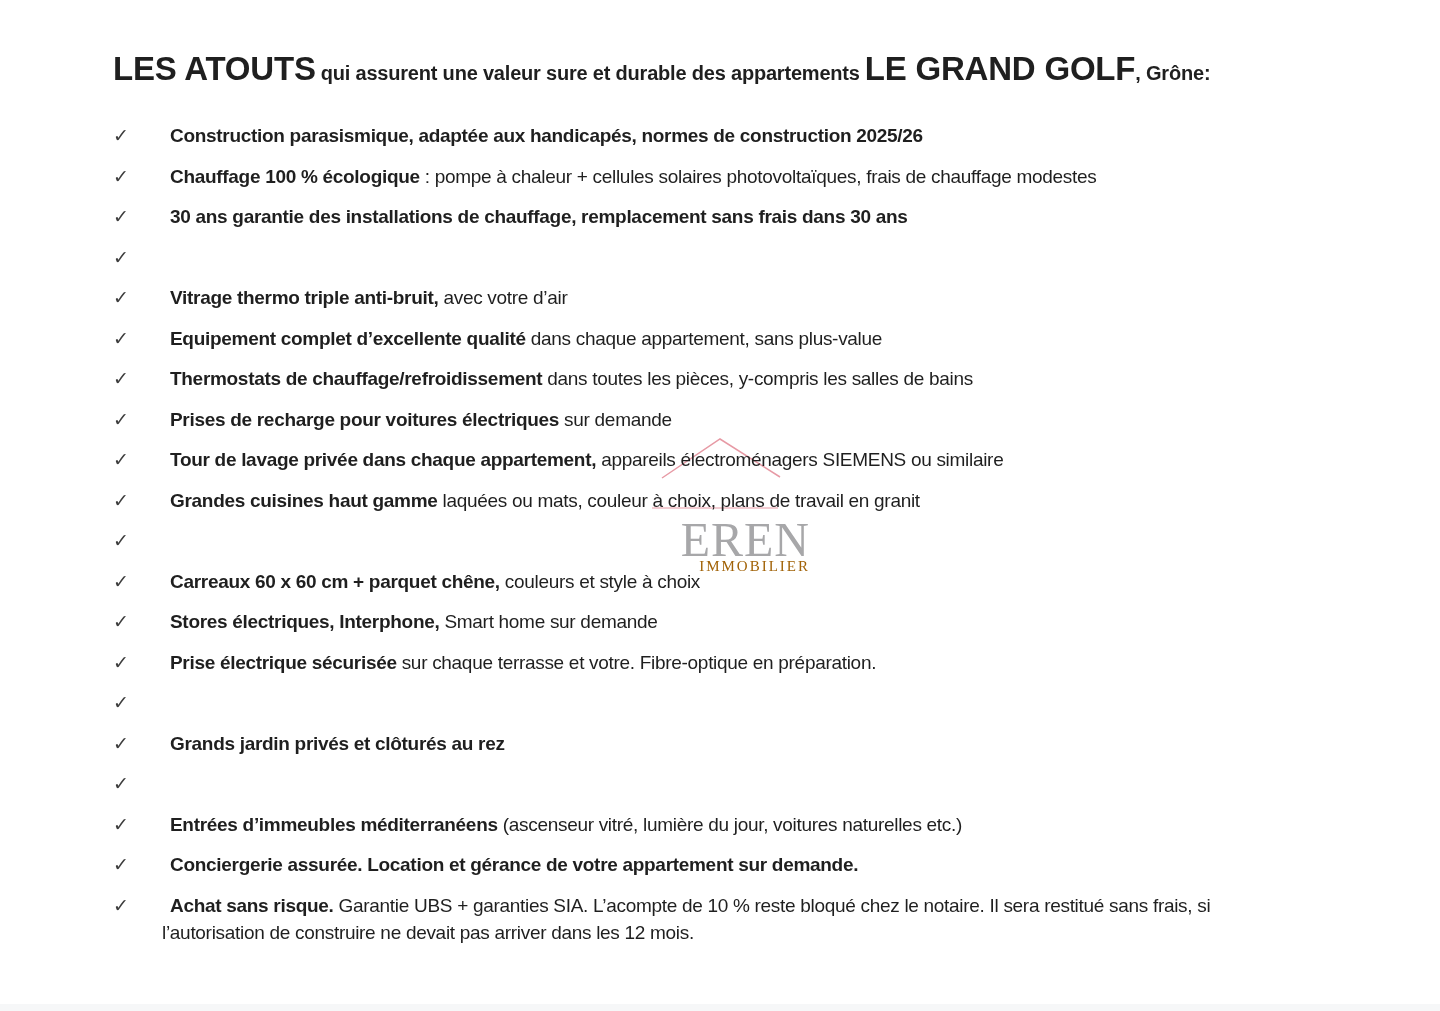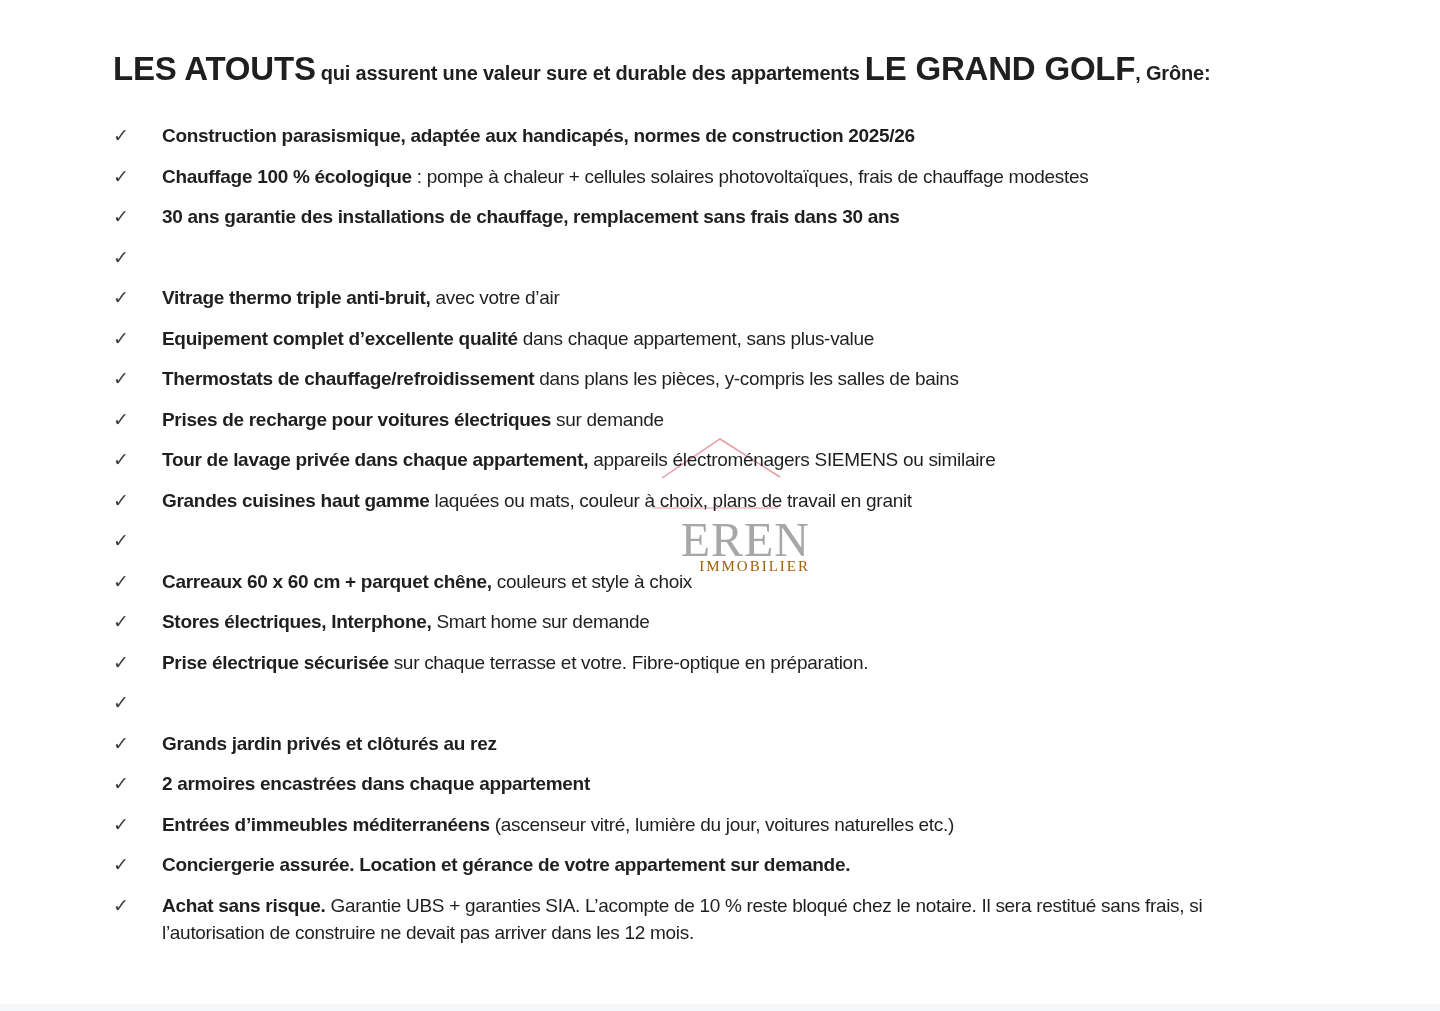--- a/index.html
+++ b/index.html
@@ -70,21 +70,21 @@
     font-size:19px;
     line-height:27px;
     color:#3d3d3d;
   }
   .item-text {
     font-size:19px;
     line-height:27px;
     letter-spacing:-0.3px;
     max-width:1120px;
   }
-  .item-text b { font-weight:700; }
+  .item-text b { font-weight:700;margin-left:8px; }
 
   
   .page-edge {
     position:absolute; left:0; bottom:0;
     width:1440px; height:7px;
     background:#f6f7f8;
     z-index:2;
   }
 </style>
 </head>
@@ -129,21 +129,21 @@
     <p class="item-text"><b class="lead">Vitrage thermo triple anti-bruit,</b><span class="rest"> avec votre d’air</span></p>
   </li>
 
   <li class="check-item">
     <span class="check">✓</span>
     <p class="item-text"><b class="lead">Equipement complet d’excellente qualité</b><span class="rest"> dans chaque appartement, sans plus-value</span></p>
   </li>
 
   <li class="check-item">
     <span class="check">✓</span>
-    <p class="item-text"><b class="lead">Thermostats de chauffage/refroidissement</b><span class="rest"> dans plans les pièces, y-compris les salles de bains</span></p>
+    <p class="item-text"><b class="lead">Thermostats de chauffage/refroidissement</b><span class="rest"> dans toutes les pièces, y-compris les salles de bains</span></p>
   </li>
 
   <li class="check-item">
     <span class="check">✓</span>
     <p class="item-text"><b class="lead">Prises de recharge pour voitures électriques</b><span class="rest"> sur demande</span></p>
   </li>
 
   <li class="check-item">
     <span class="check">✓</span>
     <p class="item-text"><b class="lead">Tour de lavage privée dans chaque appartement,</b><span class="rest"> appareils électroménagers SIEMENS ou similaire</span></p>
@@ -177,21 +177,20 @@
     <span class="check">✓</span>
   </li>
 
   <li class="check-item">
     <span class="check">✓</span>
     <p class="item-text"><b class="lead">Grands jardin privés et clôturés au rez</b><span class="rest"></span></p>
   </li>
 
   <li class="check-item">
     <span class="check">✓</span>
-    <p class="item-text"><b class="lead">2 armoires encastrées dans chaque appartement</b><span class="rest"></span></p>
   </li>
 
   <li class="check-item">
     <span class="check">✓</span>
     <p class="item-text"><b class="lead">Entrées d’immeubles méditerranéens</b><span class="rest"> (ascenseur vitré, lumière du jour, voitures naturelles etc.)</span></p>
   </li>
 
   <li class="check-item">
     <span class="check">✓</span>
     <p class="item-text"><b class="lead">Conciergerie assurée. Location et gérance de votre appartement sur demande.</b><span class="rest"></span></p>

